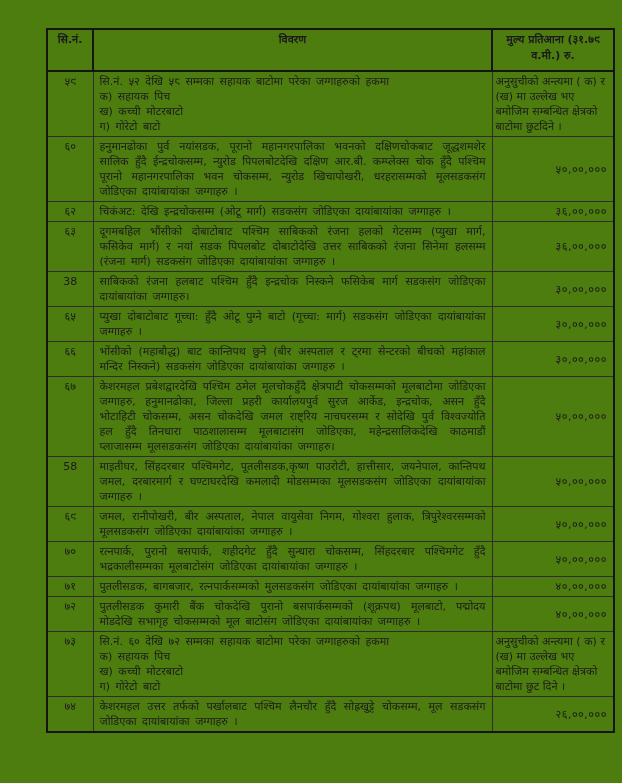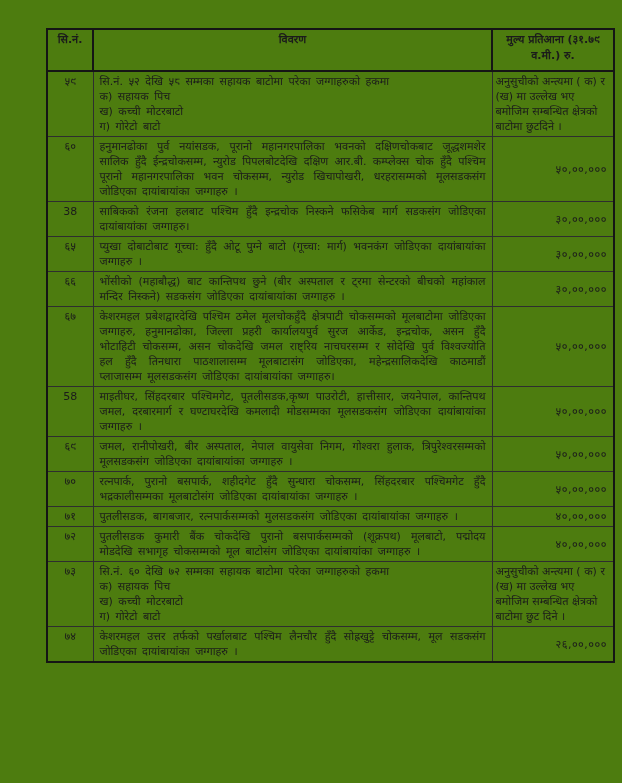--- a/index.html
+++ b/index.html
@@ -101,27 +101,37 @@
             <span class="line">ग) गोरेटो बाटो</span>
           </td>
           <td class="price-cell note">अनुसुचीको अन्त्यमा ( क) र (ख) मा उल्लेख भए बमोजिम सम्बन्धित क्षेत्रको बाटोमा छुटदिने ।</td>
         </tr>
         <tr>
           <td class="sn-cell">६०</td>
           <td class="desc-cell">हनुमानढोका पुर्व नयांसडक, पूरानो महानगरपालिका भवनको दक्षिणचोकबाट जूद्धशमशेर सालिक हुँदै ईन्द्रचोकसम्म, न्युरोड पिपलबोटदेखि दक्षिण आर.बी. कम्प्लेक्स चोक हुँदै पश्चिम पूरानो महानगरपालिका भवन चोकसम्म, न्युरोड खिचापोखरी, धरहरासम्मको मूलसडकसंग जोडिएका दायांबायांका जग्गाहरु ।</td>
           <td class="price-cell amount">५०,००,०००</td>
         </tr>
         <tr>
+          <td class="sn-cell">६२</td>
+          <td class="desc-cell">चिकंअट: देखि इन्द्रचोकसम्म (ओटू मार्ग) सडकसंग जोडिएका दायांबायांका जग्गाहरु ।</td>
+          <td class="price-cell amount">३६,००,०००</td>
+        </tr>
+        <tr>
+          <td class="sn-cell">६३</td>
+          <td class="desc-cell">दूगमबहिल भौंसीको दोबाटोबाट पश्चिम साबिकको रंजना हलको गेटसम्म (प्युखा मार्ग, फसिकेव मार्ग) र नयां सडक पिपलबोट दोबाटोदेखि उत्तर साबिकको रंजना सिनेमा हलसम्म (रंजना मार्ग) सडकसंग जोडिएका दायांबायांका जग्गाहरु ।</td>
+          <td class="price-cell amount">३६,००,०००</td>
+        </tr>
+        <tr>
           <td class="sn-cell">38</td>
           <td class="desc-cell">साबिकको रंजना हलबाट पश्चिम हुँदै इन्द्रचोक निस्कने फसिकेब मार्ग सडकसंग जोडिएका दायांबायांका जग्गाहरु।</td>
           <td class="price-cell amount">३०,००,०००</td>
         </tr>
         <tr>
           <td class="sn-cell">६५</td>
-          <td class="desc-cell">प्युखा दोबाटोबाट गूच्चा: हुँदै ओटू पुग्ने बाटो (गूच्चा: मार्ग) भवनकंग जोडिएका दायांबायांका जग्गाहरु ।</td>
+          <td class="desc-cell">प्युखा दोबाटोबाट गूच्चा: हुँदै ओटू पुग्ने बाटो (गूच्चा: मार्ग) सडकसंग जोडिएका दायांबायांका जग्गाहरु ।</td>
           <td class="price-cell amount">३०,००,०००</td>
         </tr>
         <tr>
           <td class="sn-cell">६६</td>
           <td class="desc-cell">भोंसीको (महाबौद्ध) बाट कान्तिपथ छुने (बीर अस्पताल र ट्रमा सेन्टरको बीचको महांकाल मन्दिर निस्कने) सडकसंग जोडिएका दायांबायांका जग्गाहरु ।</td>
           <td class="price-cell amount">३०,००,०००</td>
         </tr>
         <tr>
           <td class="sn-cell">६७</td>
           <td class="desc-cell">केशरमहल प्रबेशद्वारदेखि पश्चिम ठमेल मूलचोकहुँदै क्षेत्रपाटी चोकसम्मको मूलबाटोमा जोडिएका जग्गाहरु, हनुमानढोका, जिल्ला प्रहरी कार्यालयपुर्व सुरज आर्केड, इन्द्रचोक, असन हुँदै भोटाहिटी चोकसम्म, असन चोकदेखि जमल राष्ट्रिय नाचघरसम्म र सोदेखि पुर्व विश्वज्योति हल हुँदै तिनधारा पाठशालासम्म मूलबाटासंग जोडिएका, महेन्द्रसालिकदेखि काठमाडौं प्लाजासम्म मूलसडकसंग जोडिएका दायांबायांका जग्गाहरु।</td>

